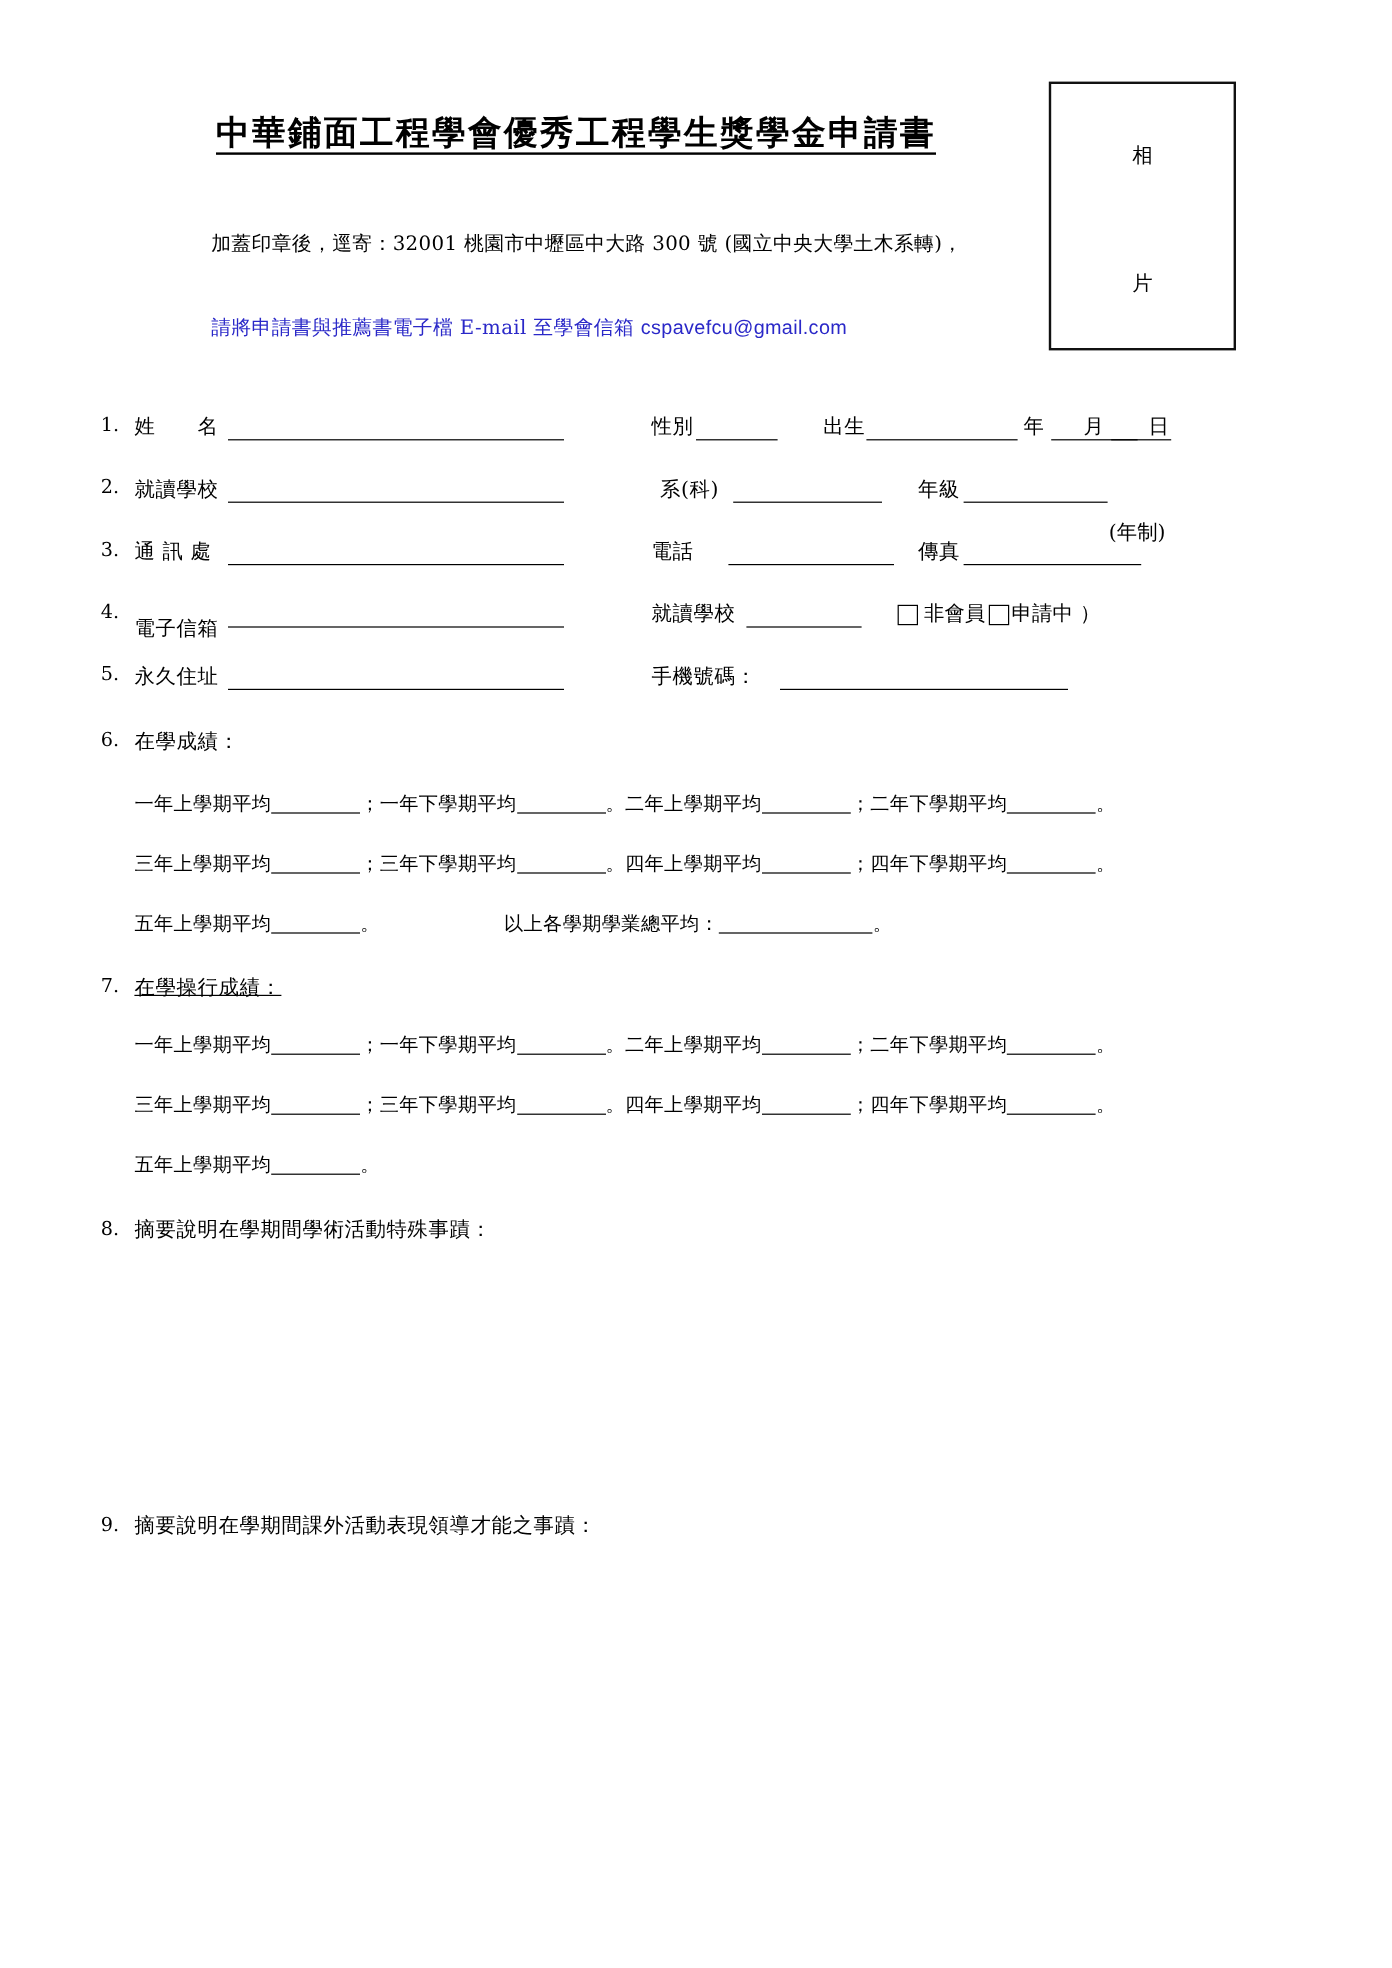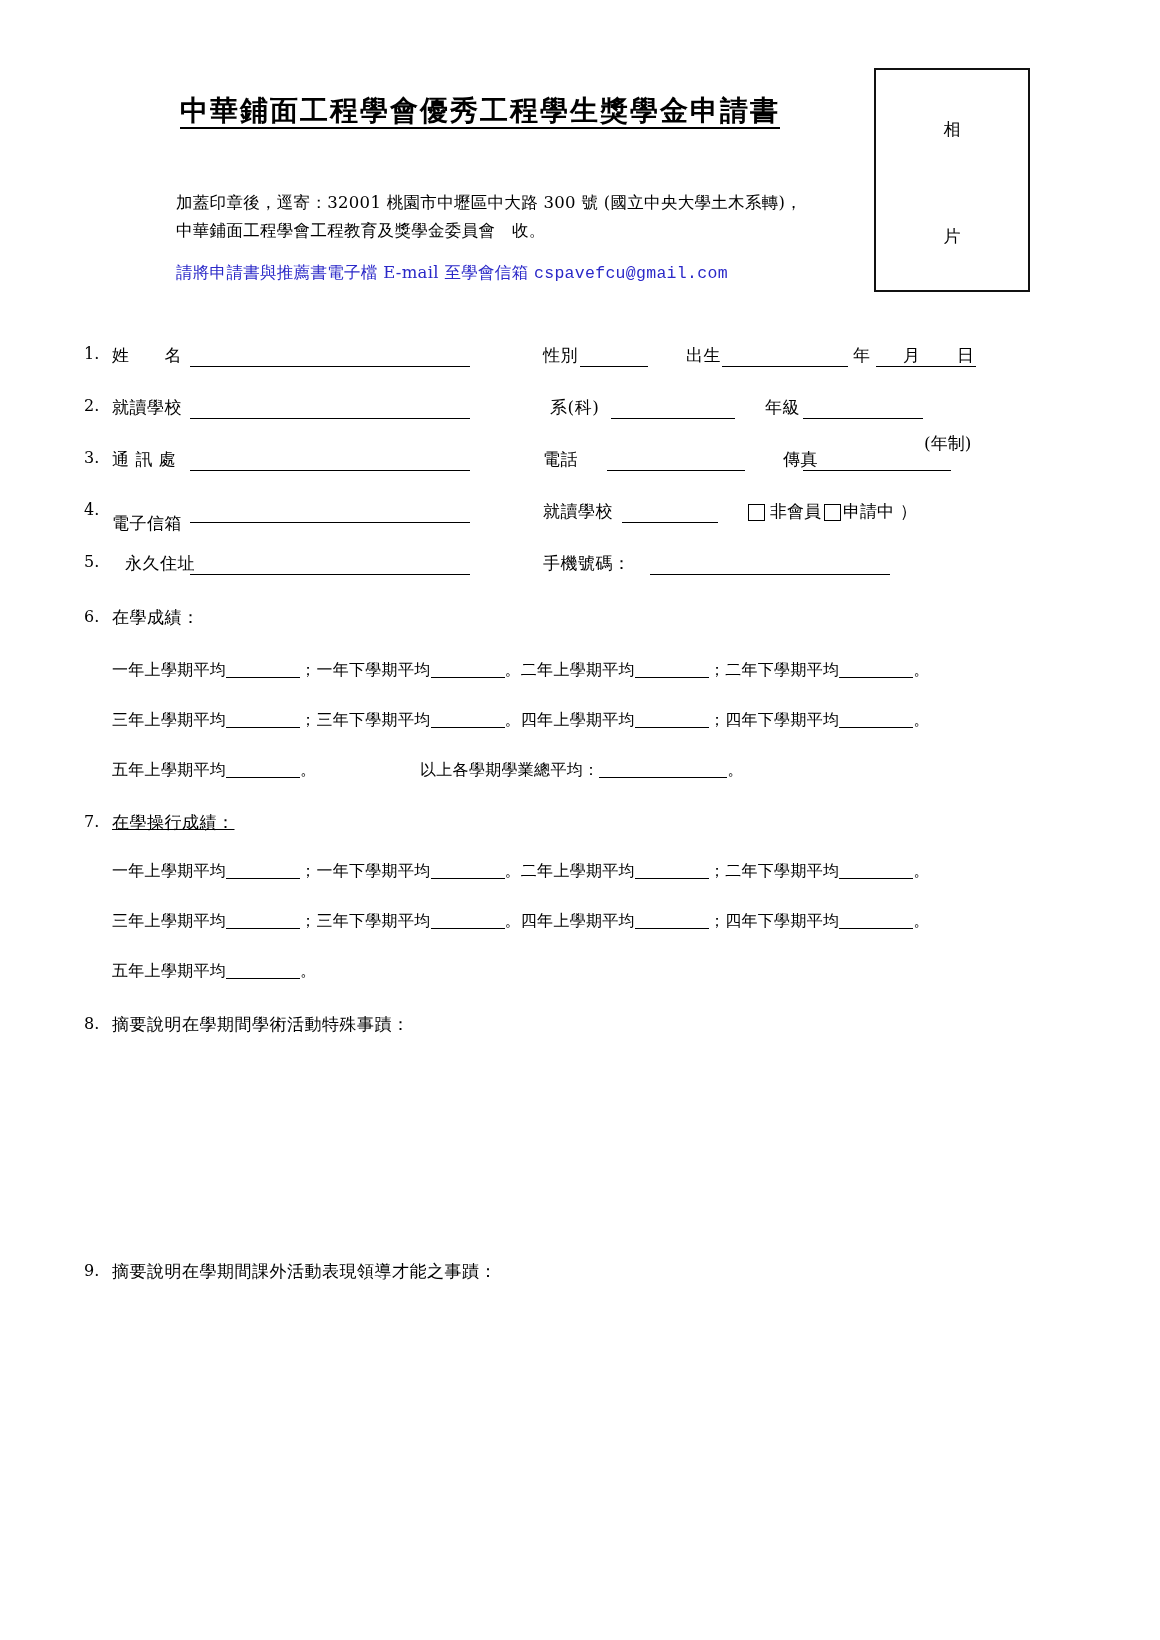--- a/index.html
+++ b/index.html
@@ -68,21 +68,21 @@
   .email-line {
     position: absolute;
     left: 176px;
     top: 262px;
     font-size: 16.5px;
     color: #2a28c8;
     letter-spacing: 0.3px;
     white-space: nowrap;
   }
   .email-line .addr {
-    font-family: Liberation Mono, monospace;
+    font-family: Liberation Sans, sans-serif;
     text-align: center;
   }
 
   
   .photo-box {
     position: absolute;
     left: 874px;
     top: 68px;
     width: 152px;
     height: 220px;
@@ -182,21 +182,20 @@
 </head>
 <body>
 
 <div class="page">
 
   <div class="header-zone">
 
     <div class="doc-title">中華鋪面工程學會優秀工程學生獎學金申請書</div>
 
     <div class="note-line2">加蓋印章後，逕寄：32001 桃園市中壢區中大路 300 號 (國立中央大學土木系轉)，</div>
-    <div class="note-line3">中華鋪面工程學會工程教育及獎學金委員會　收。</div>
 
     <div class="email-line">
       <span>請將申請書與推薦書電子檔 E-mail 至學會信箱 </span><span class="addr">cspavefcu@gmail.com</span>
     </div>
 
     <div class="photo-box">
       <div class="ch ch-top">相</div>
       <div class="ch ch-bot">片</div>
     </div>
   </div>
@@ -234,21 +233,21 @@
     </div>
 
     <div class="row">
       <span class="num">3.</span>
       <span class="lbl" style="left:112px;">通 訊 處</span>
       <span class="blank" style="left:190px; width:280px;"></span>
 
       <span class="lbl" style="left:543px;">電話</span>
       <span class="blank" style="left:607px; width:138px;"></span>
 
-      <span class="lbl" style="left:783px;text-align:center;">傳真</span>
+      <span class="lbl" style="left:765px;text-align:center;">傳真</span>
       <span class="blank" style="left:803px; width:148px;"></span>
     </div>
 
     <div class="row">
       <span class="num">4.</span>
       <span class="lbl" style="left:112px;margin-top:12px;">電子信箱</span>
       <span class="blank" style="left:190px; width:280px;"></span>
 
       <span class="lbl" style="left:543px;">就讀學校</span>
       <span class="blank" style="left:622px; width:96px;"></span>
@@ -256,21 +255,21 @@
       <span class="plain" style="left:739px;">（</span>
       <span class="cbx" style="left:748px;"></span>
       <span class="plain" style="left:770px;">非會員</span>
       <span class="cbx" style="left:824px;"></span>
       <span class="plain" style="left:843px;">申請中</span>
       <span class="plain" style="left:900px;">）</span>
     </div>
 
     <div class="row">
       <span class="num">5.</span>
-      <span class="lbl" style="left:112px;margin-left:13px;">永久住址</span>
+      <span class="lbl" style="left:112px;">永久住址</span>
       <span class="blank" style="left:190px; width:280px;"></span>
 
       <span class="lbl" style="left:543px;">手機號碼：</span>
       <span class="blank" style="left:650px; width:240px;"></span>
     </div>
   </div>
 
   <span class="essay-num" style="top:607px;">6.</span>
   <span class="sec-head" style="left:112px; top:606px;">在學成績：</span>
 

